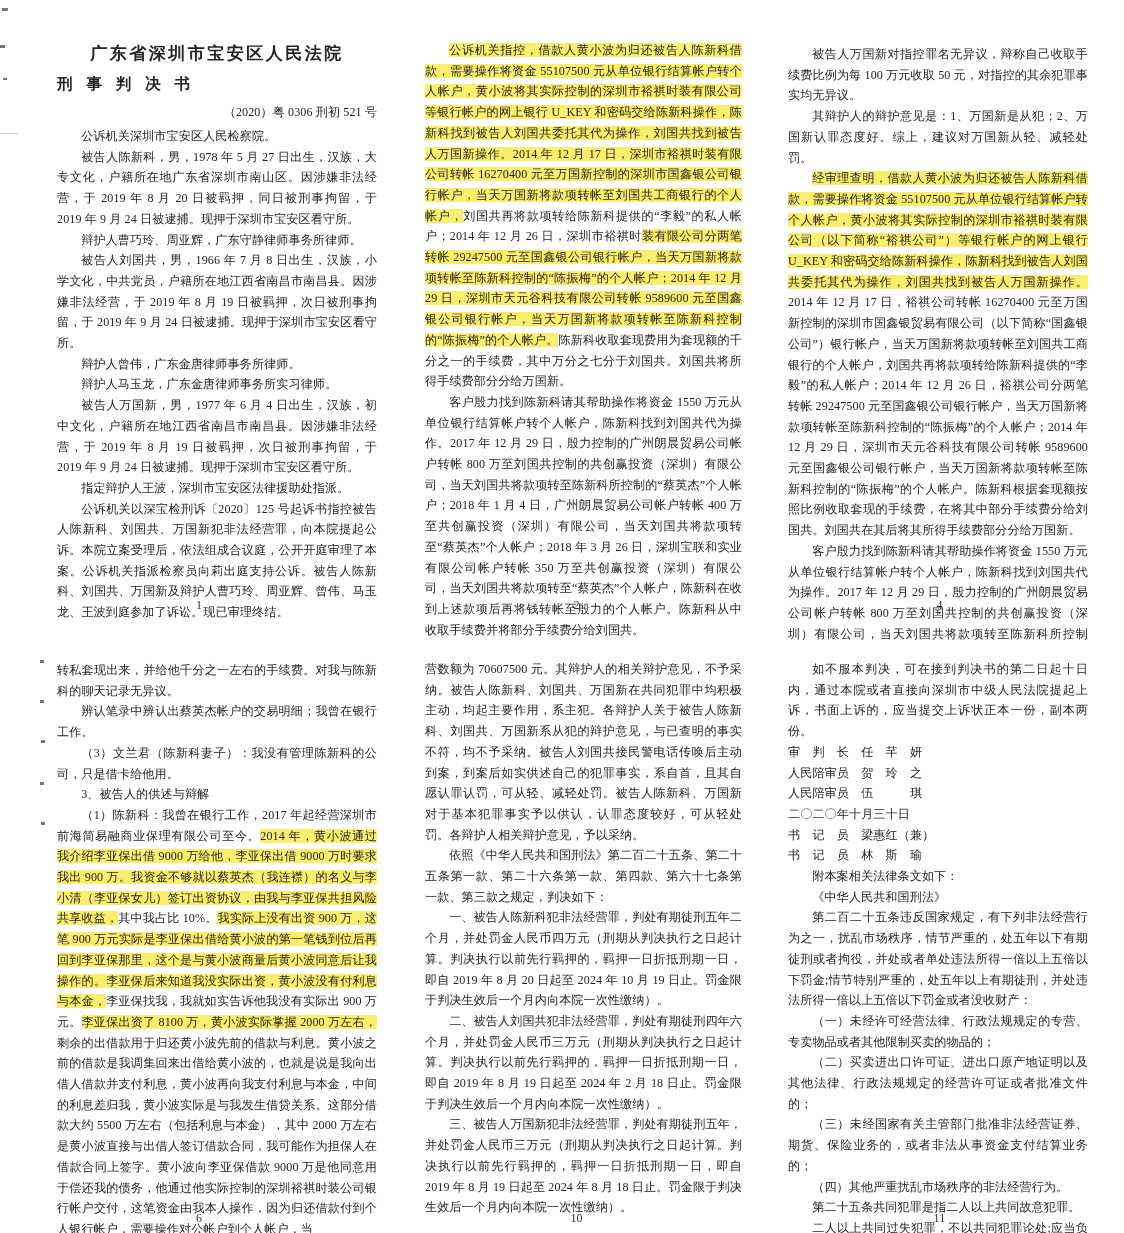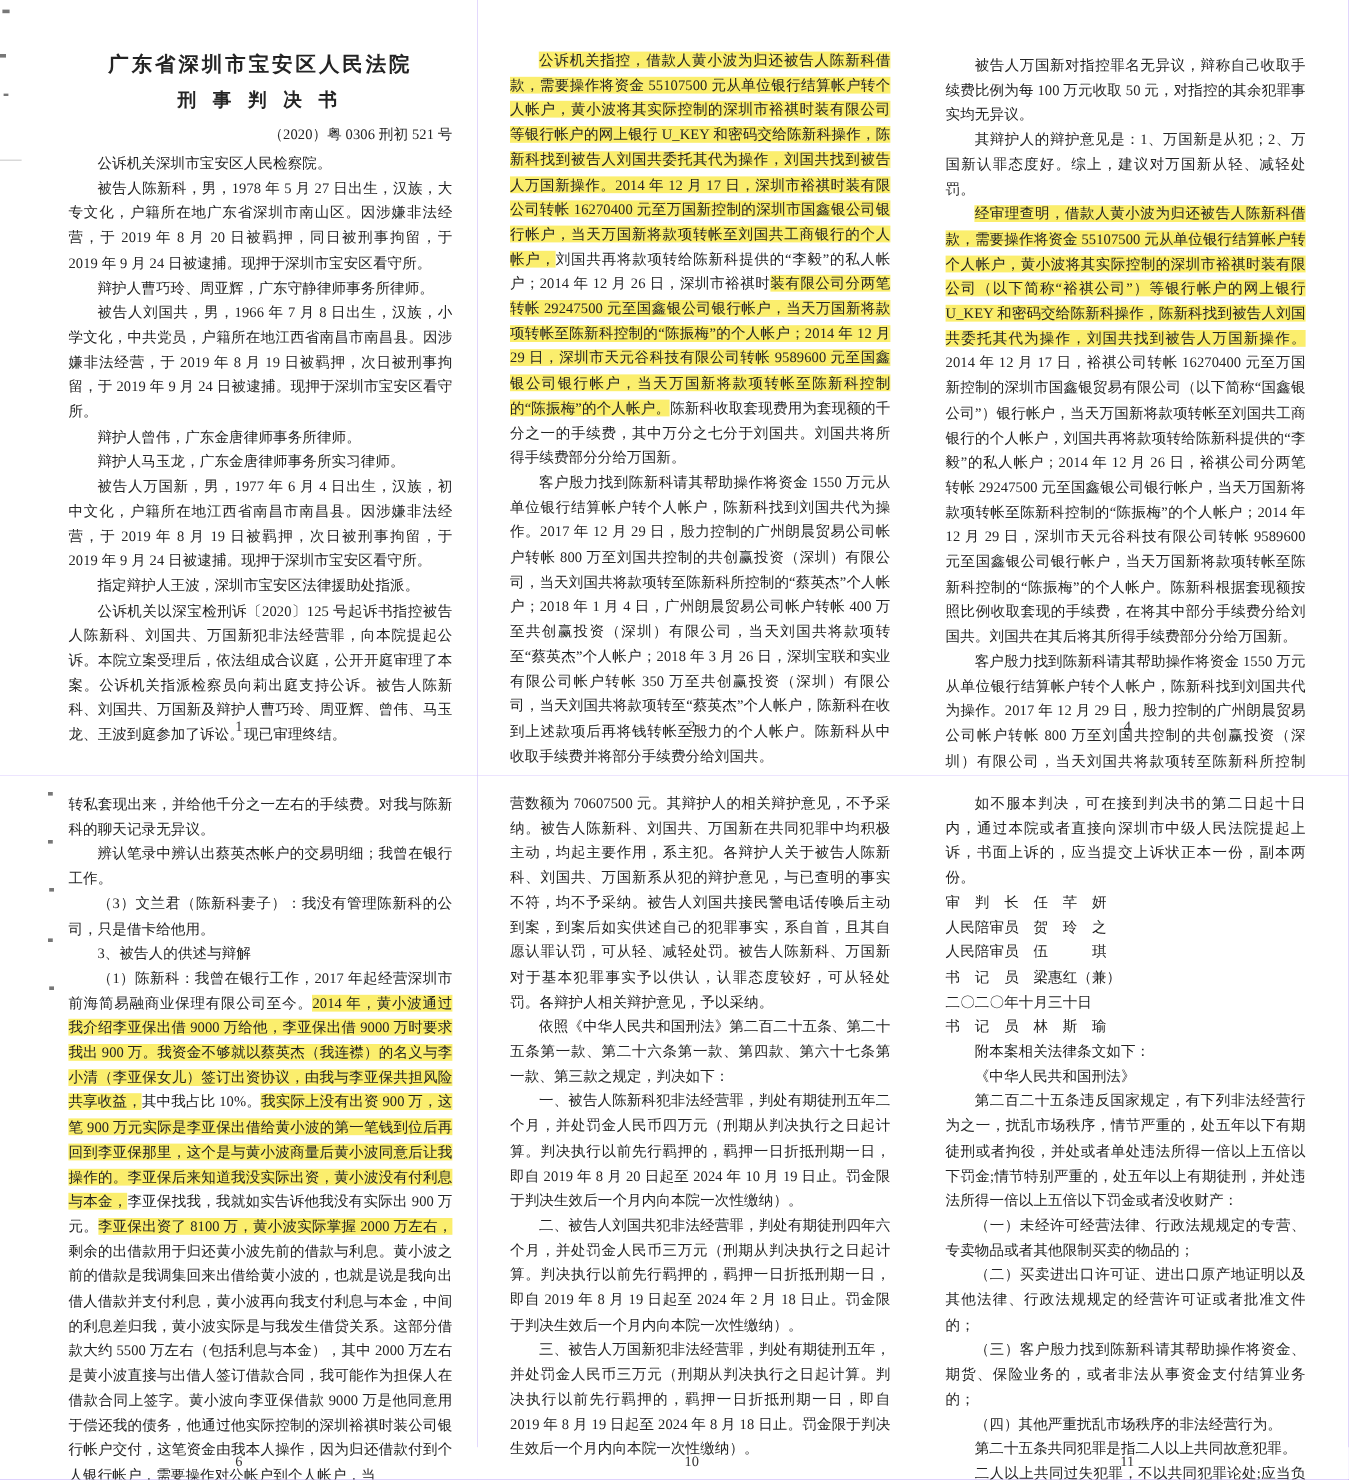--- a/index.html
+++ b/index.html
@@ -1,33 +1,33 @@
 <!DOCTYPE html>
 <html><head>
 <meta charset="utf-8">
 <style>
   html,body{margin:0;padding:0}
   body{
     width:1124px;height:1233px;background:#ffffff;position:relative;overflow:hidden;
     font-family:"Liberation Serif","DejaVu Serif",serif;color:#242424;
   }
   .sheet{display:grid;grid-template-columns:398px 357px 369px;grid-template-rows:646px 587px;
-    width:1124px;height:1206px;background:#8b5cf6}
+    width:1124px;height:1206px;background:#4c1d95}
   .cell{position:relative;box-sizing:border-box;font-size:12.1px;line-height:20.7px;letter-spacing:.1px;background:#fff}
   .c1{padding:38px 21px 0 57px}
   .c2{padding:40px 13px 0 27px}
   .c3{padding:44px 36px 0 33px}
   .r2.c1{padding-top:14px}
   .r2.c2{padding-top:13px}
   .r2.c3{padding-top:13px}
   .blk{text-align:justify;margin:0}
   .p{text-indent:2em}
   .pc{text-indent:0}
   .h1{font-size:17px;font-weight:bold;text-align:center;text-indent:0;letter-spacing:2.5px;line-height:27px;margin:2px 0 3px}
-  .h2{font-size:15.5px;font-weight:bold;text-align:center;text-indent:0;letter-spacing:5px;line-height:27px;margin:0 0 3px}
+  .h2{font-size:15.5px;font-weight:bold;text-align:left;text-indent:0;letter-spacing:5px;line-height:27px;margin:0 0 3px}
   .caseno{text-align:right;text-indent:0;line-height:25px;margin-bottom:1px}
   .sig{text-align:left;text-indent:0;padding-right:14px}
   .hl{background:#fbee6d}
   .pageno{position:absolute;left:0;width:100%;text-align:center;font-size:12px;color:#333}
   .r1 .pageno{bottom:30px}
   .r2 .pageno{bottom:4px}
   .artifact{position:absolute;background:#4a4a4a;opacity:.75}
 </style>
 </head>
 <body>
@@ -85,29 +85,29 @@
         <div class="blk p">三、被告人万国新犯非法经营罪，判处有期徒刑五年，并处罚金人民币三万元（刑期从判决执行之日起计算。判决执行以前先行羁押的，羁押一日折抵刑期一日，即自 2019 年 8 月 19 日起至 2024 年 8 月 18 日止。罚金限于判决生效后一个月内向本院一次性缴纳）。</div>
       </div>
     <div class="pageno">10</div>
   </div>
   <div class="cell r2 c3">
     <div class="content">
         <div class="blk p">如不服本判决，可在接到判决书的第二日起十日内，通过本院或者直接向深圳市中级人民法院提起上诉，书面上诉的，应当提交上诉状正本一份，副本两份。</div>
         <div class="blk sig">审　判　长　任　芊　妍</div>
         <div class="blk sig">人民陪审员　贺　玲　之</div>
         <div class="blk sig">人民陪审员　伍　　　琪</div>
+        <div class="blk sig">二〇二〇年十月三十日</div>
         <div class="blk sig">书　记　员　梁惠红（兼）</div>
-        <div class="blk sig">二〇二〇年十月三十日</div>
         <div class="blk sig">书　记　员　林　斯　瑜</div>
         <div class="blk p">附本案相关法律条文如下：</div>
         <div class="blk p">《中华人民共和国刑法》</div>
         <div class="blk p">第二百二十五条违反国家规定，有下列非法经营行为之一，扰乱市场秩序，情节严重的，处五年以下有期徒刑或者拘役，并处或者单处违法所得一倍以上五倍以下罚金;情节特别严重的，处五年以上有期徒刑，并处违法所得一倍以上五倍以下罚金或者没收财产：</div>
         <div class="blk p">（一）未经许可经营法律、行政法规规定的专营、专卖物品或者其他限制买卖的物品的；</div>
         <div class="blk p">（二）买卖进出口许可证、进出口原产地证明以及其他法律、行政法规规定的经营许可证或者批准文件的；</div>
-        <div class="blk p">（三）客户殷力找到陈新科请其帮助操作将资金、期货、保险业务的，或者非法从事资金支付结算业务的；</div>
+        <div class="blk p">（三）未经国家有关主管部门批准非法经营证券、期货、保险业务的，或者非法从事资金支付结算业务的；</div>
         <div class="blk p">（四）其他严重扰乱市场秩序的非法经营行为。</div>
         <div class="blk p">第二十五条共同犯罪是指二人以上共同故意犯罪。</div>
         <div class="blk p">二人以上共同过失犯罪，不以共同犯罪论处;应当负刑事责任的，按照他们所犯的罪分别处罚。</div>
       </div>
     <div class="pageno">11</div>
   </div>
 </div>
 
 <div class="artifact" style="left:2px;top:8px;width:6px;height:3px"></div>
 <div class="artifact" style="left:0;top:45px;width:5px;height:3px"></div>

